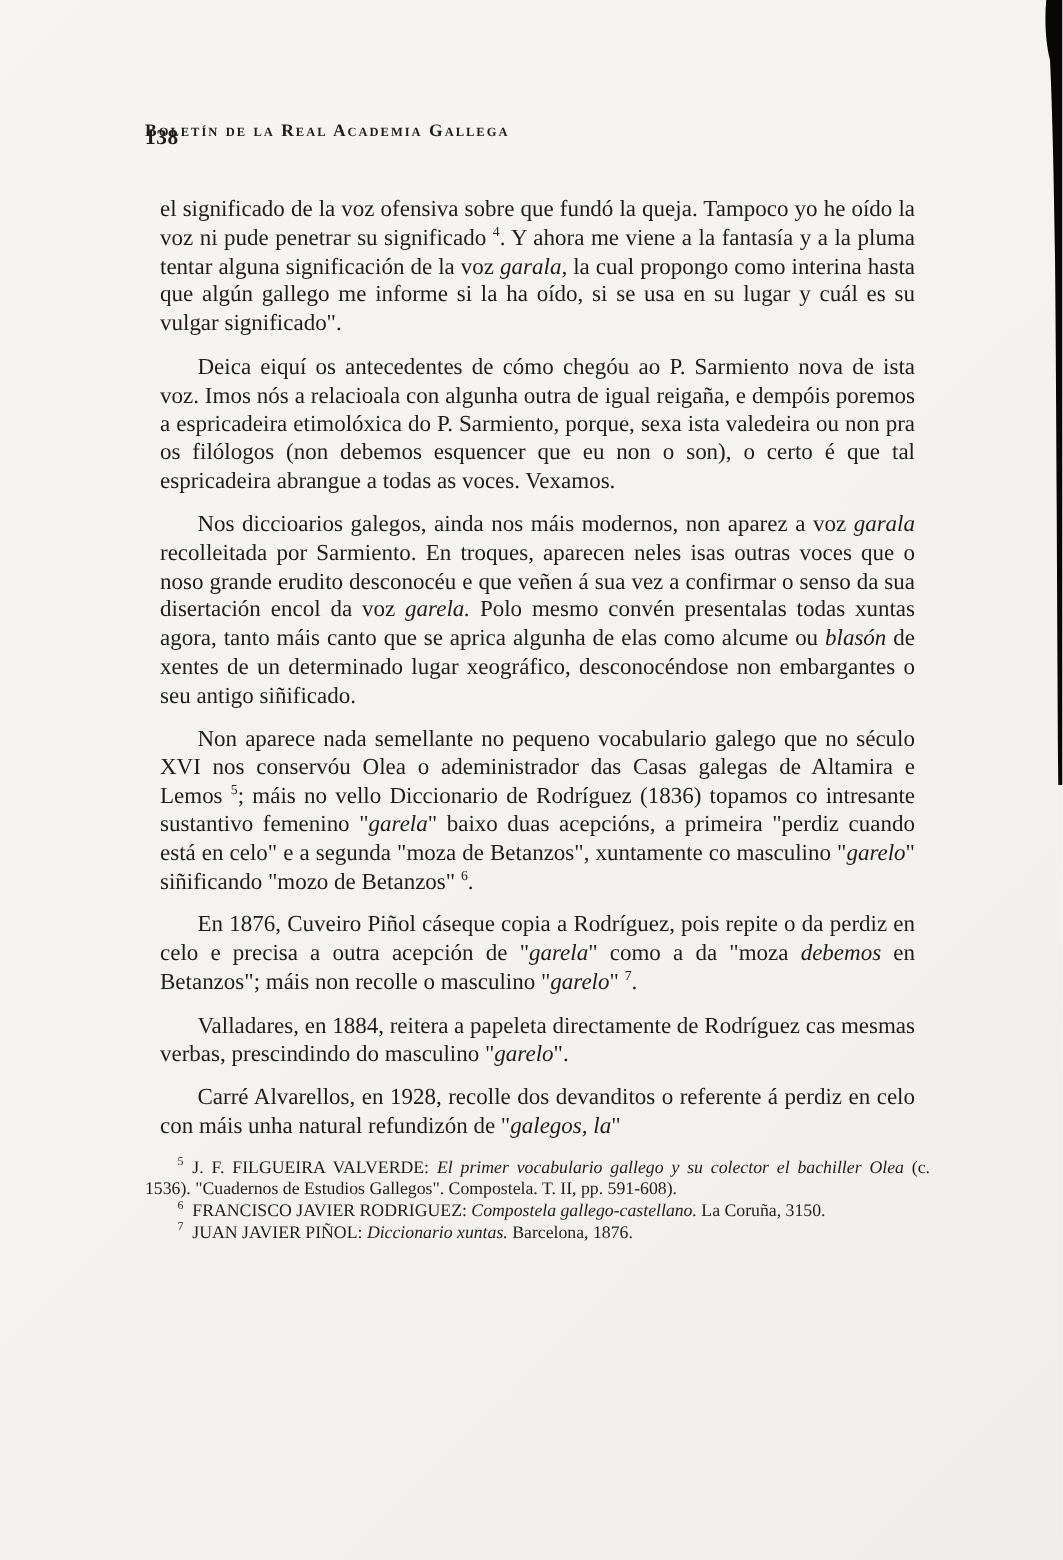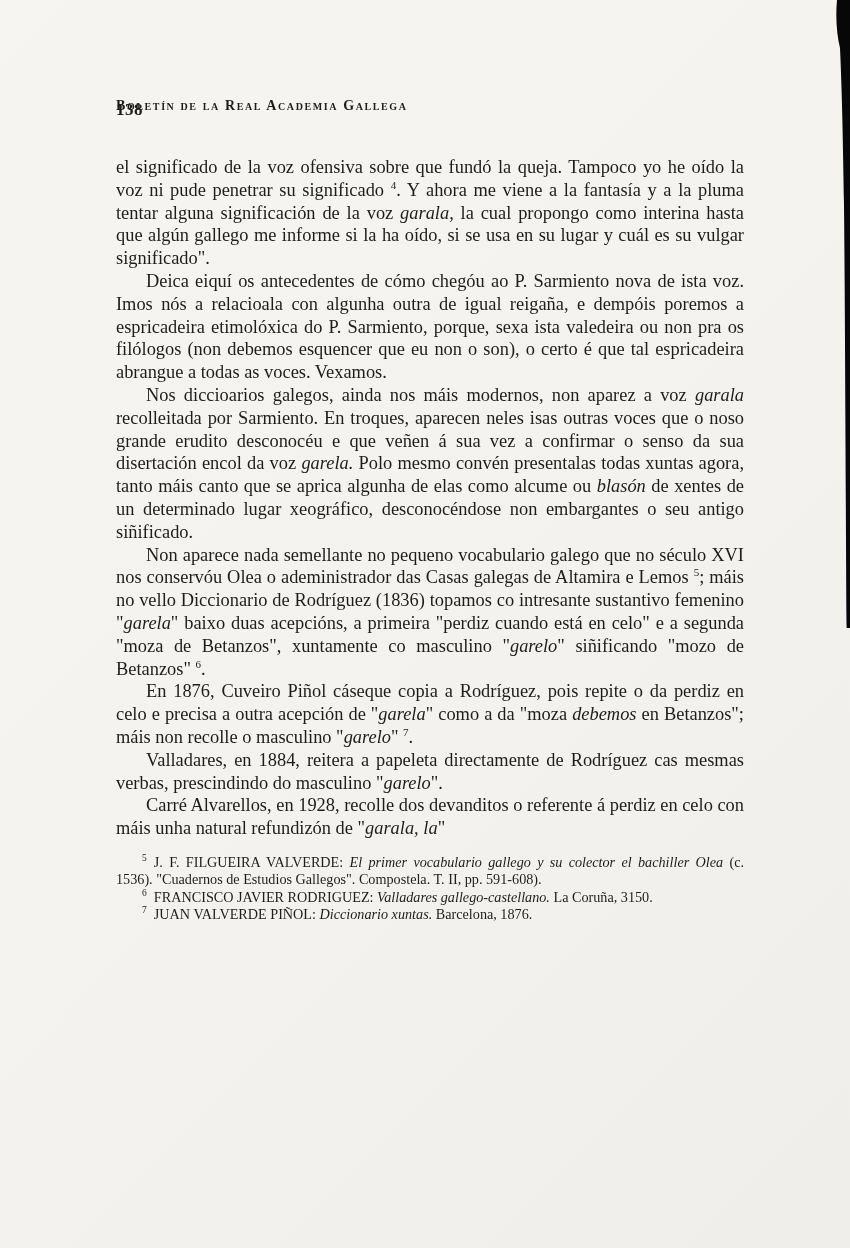--- a/index.html
+++ b/index.html
@@ -36,21 +36,21 @@
     font-size: 17px;
     letter-spacing: 0.5px;
   }
   .journal-title {
     text-align: left;
     font-variant: small-caps;
     font-size: 14px;
     letter-spacing: 1.6px;
   }
   .body-text p {
-    margin: 0;
+    margin: 12px;
     text-align: justify;
     font-size: 18.4px;
     line-height: 22.8px;
   }
   .body-text p.indent { text-indent: 30px; }
   .body-text p.noindent { text-indent: 0; }
   i { font-style: italic; }
   sup {
     font-size: 11px;
     line-height: 0;
@@ -87,27 +87,27 @@
       <div class="journal-title">Boletín de la Real Academia Gallega</div>
     </div>
 
     <div class="body-text">
         <p class="noindent"><span>el significado de la voz ofensiva sobre que fundó la queja. Tampoco yo he oído la voz ni pude penetrar su significado </span><sup>4</sup><span>. Y ahora me viene a la fantasía y a la pluma tentar alguna significación de la voz </span><i>garala,</i><span> la cual propongo como interina hasta que algún gallego me informe si la ha oído, si se usa en su lugar y cuál es su vulgar significado".</span></p>
         <p class="indent"><span>Deica eiquí os antecedentes de cómo chegóu ao P. Sarmiento nova de ista voz. Imos nós a relacioala con algunha outra de igual reigaña, e dempóis poremos a espricadeira etimolóxica do P. Sarmiento, porque, sexa ista valedeira ou non pra os filólogos (non debemos esquencer que eu non o son), o certo é que tal espricadeira abrangue a todas as voces. Vexamos.</span></p>
         <p class="indent"><span>Nos diccioarios galegos, ainda nos máis modernos, non aparez a voz </span><i>garala</i><span> recolleitada por Sarmiento. En troques, aparecen neles isas outras voces que o noso grande erudito desconocéu e que veñen á sua vez a confirmar o senso da sua disertación encol da voz </span><i>garela.</i><span> Polo mesmo convén presentalas todas xuntas agora, tanto máis canto que se aprica algunha de elas como alcume ou </span><i>blasón</i><span> de xentes de un determinado lugar xeográfico, desconocéndose non embargantes o seu antigo siñificado.</span></p>
         <p class="indent"><span>Non aparece nada semellante no pequeno vocabulario galego que no século XVI nos conservóu Olea o adeministrador das Casas galegas de Altamira e Lemos </span><sup>5</sup><span>; máis no vello Diccionario de Rodríguez (1836) topamos co intresante sustantivo femenino "</span><i>garela</i><span>" baixo duas acepcións, a primeira "perdiz cuando está en celo" e a segunda "moza de Betanzos", xuntamente co masculino "</span><i>garelo</i><span>" siñificando "mozo de Betanzos" </span><sup>6</sup><span>.</span></p>
         <p class="indent"><span>En 1876, Cuveiro Piñol cáseque copia a Rodríguez, pois repite o da perdiz en celo e precisa a outra acepción de "</span><i>garela</i><span>" como a da "moza </span><i>debemos</i><span> en Betanzos"; máis non recolle o masculino "</span><i>garelo</i><span>" </span><sup>7</sup><span>.</span></p>
         <p class="indent"><span>Valladares, en 1884, reitera a papeleta directamente de Rodríguez cas mesmas verbas, prescindindo do masculino "</span><i>garelo</i><span>".</span></p>
-        <p class="indent"><span>Carré Alvarellos, en 1928, recolle dos devanditos o referente á perdiz en celo con máis unha natural refundizón de "</span><i>garala, la</i><span>"</span></p>
+        <p class="indent"><span>Carré Alvarellos, en 1928, recolle dos devanditos o referente á perdiz en celo con máis unha natural refundizón de "</span><i>galegos, la</i><span>"</span></p>
       </div>
 
     <div class="footnotes">
         <p><sup>5</sup> <span>J. F. FILGUEIRA VALVERDE: </span><i>El primer vocabulario gallego y su colector el bachiller Olea</i><span> (c. 1536). "Cuadernos de Estudios Gallegos". Compostela. T. II, pp. 591-608).</span></p>
-        <p><sup>6</sup> <span>FRANCISCO JAVIER RODRIGUEZ: </span><i>Valladares gallego-castellano.</i><span> La Coruña, 3150.</span></p>
-        <p><sup>7</sup> <span>JUAN VALVERDE PIÑOL: </span><i>Diccionario xuntas.</i><span> Barcelona, 1876.</span></p>
+        <p><sup>6</sup> <span>FRANCISCO JAVIER RODRIGUEZ: </span><i>Compostela gallego-castellano.</i><span> La Coruña, 3150.</span></p>
+        <p><sup>7</sup> <span>JUAN JAVIER PIÑOL: </span><i>Diccionario xuntas.</i><span> Barcelona, 1876.</span></p>
       </div>
 
   </div>
 
   <svg class="binding" width="18" height="640" viewBox="0 0 18 640" aria-hidden="true">
     <path d="M18 0 L5 0 C3.5 16 4.5 34 8 48 C10 92 11 140 12 205 C13 305 13.4 420 14 540 C14.2 582 14.4 616 14.7 628 L18 628 Z" fill="#070707"></path>
   </svg>
 
 </div>
 

